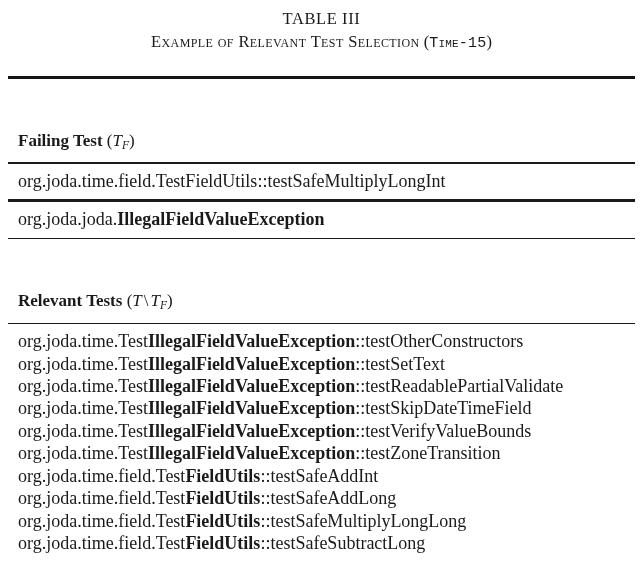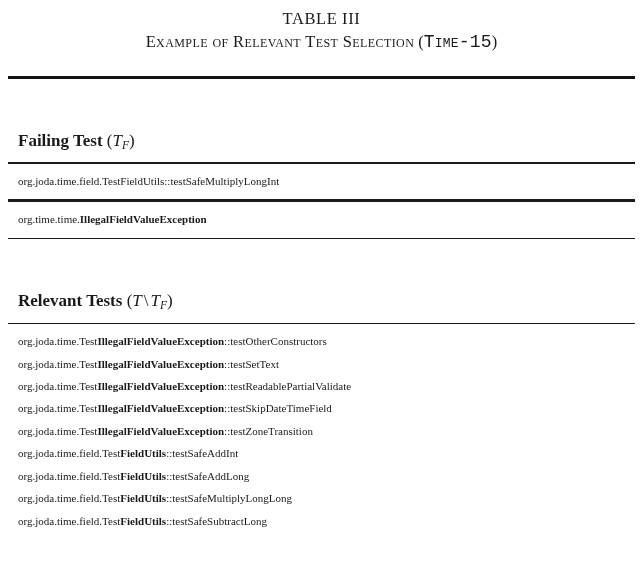--- a/index.html
+++ b/index.html
@@ -37,21 +37,21 @@
     line-height: 23px;
     white-space: nowrap;
   }
   .smallcaps {
     font-variant: small-caps;
     letter-spacing: 0.4px;
   }
   .mono-sc {
     font-family: "Liberation Mono", "DejaVu Sans Mono", monospace;
     font-variant: small-caps;
-    font-size: 18px;
+    font-size: 15px;
     letter-spacing: 0.2px;
   }
 
   
   .table {
     position: absolute;
     left: 8px;
     top: 76px;
     width: 627px;
   }
@@ -91,21 +91,21 @@
   }
   .bslash {
     font-weight: normal;
     padding: 0 2px;
   }
 
   .body-block {
     padding: 6px 0 7px 10px;
   }
   .row {
-    font-size: 11px;
+    font-size: 18px;
     line-height: 22.4px;
     white-space: nowrap;
   }
   .row b {
     font-weight: bold;
   }
   .sep {
     font-weight: normal;
   }
 </style>
@@ -124,31 +124,32 @@
     <div class="rule-thick"></div>
     <div class="sect-head"><span>Failing Test</span><span>&nbsp;</span><span class="paren">(</span><span class="mathvar">T</span><sub class="mathsub">F</sub><span class="paren">)</span></div>
     <div class="rule-thin"></div>
     <div class="body-block">
       <div class="row"><span>org.joda.time.field.TestFieldUtils</span><span class="sep">::</span><span>testSafeMultiplyLongInt</span></div>
     </div>
 
     <div class="rule-thin"></div>
     <div class="rule-thin"></div>
     <div class="body-block">
-      <div class="row"><span>org.time.time.</span><b>IllegalFieldValueException</b></div>
+      <div class="row"><span>org.joda.joda.</span><b>IllegalFieldValueException</b></div>
     </div>
 
     <div class="rule-thin"></div>
     <div class="sect-head"><span>Relevant Tests</span><span>&nbsp;</span><span class="paren">(</span><span class="mathvar">T</span><span class="bslash">\</span><span class="mathvar">T</span><sub class="mathsub">F</sub><span class="paren">)</span></div>
     <div class="rule-thin"></div>
     <div class="body-block">
       <div class="row"><span>org.joda.time.Test</span><b>IllegalFieldValueException</b><span class="sep">::</span><span>testOtherConstructors</span></div>
       <div class="row"><span>org.joda.time.Test</span><b>IllegalFieldValueException</b><span class="sep">::</span><span>testSetText</span></div>
       <div class="row"><span>org.joda.time.Test</span><b>IllegalFieldValueException</b><span class="sep">::</span><span>testReadablePartialValidate</span></div>
       <div class="row"><span>org.joda.time.Test</span><b>IllegalFieldValueException</b><span class="sep">::</span><span>testSkipDateTimeField</span></div>
+      <div class="row"><span>org.joda.time.Test</span><b>IllegalFieldValueException</b><span class="sep">::</span><span>testVerifyValueBounds</span></div>
       <div class="row"><span>org.joda.time.Test</span><b>IllegalFieldValueException</b><span class="sep">::</span><span>testZoneTransition</span></div>
       <div class="row"><span>org.joda.time.field.Test</span><b>FieldUtils</b><span class="sep">::</span><span>testSafeAddInt</span></div>
       <div class="row"><span>org.joda.time.field.Test</span><b>FieldUtils</b><span class="sep">::</span><span>testSafeAddLong</span></div>
       <div class="row"><span>org.joda.time.field.Test</span><b>FieldUtils</b><span class="sep">::</span><span>testSafeMultiplyLongLong</span></div>
       <div class="row"><span>org.joda.time.field.Test</span><b>FieldUtils</b><span class="sep">::</span><span>testSafeSubtractLong</span></div>
     </div>
 
   </div>
 </div>
 

